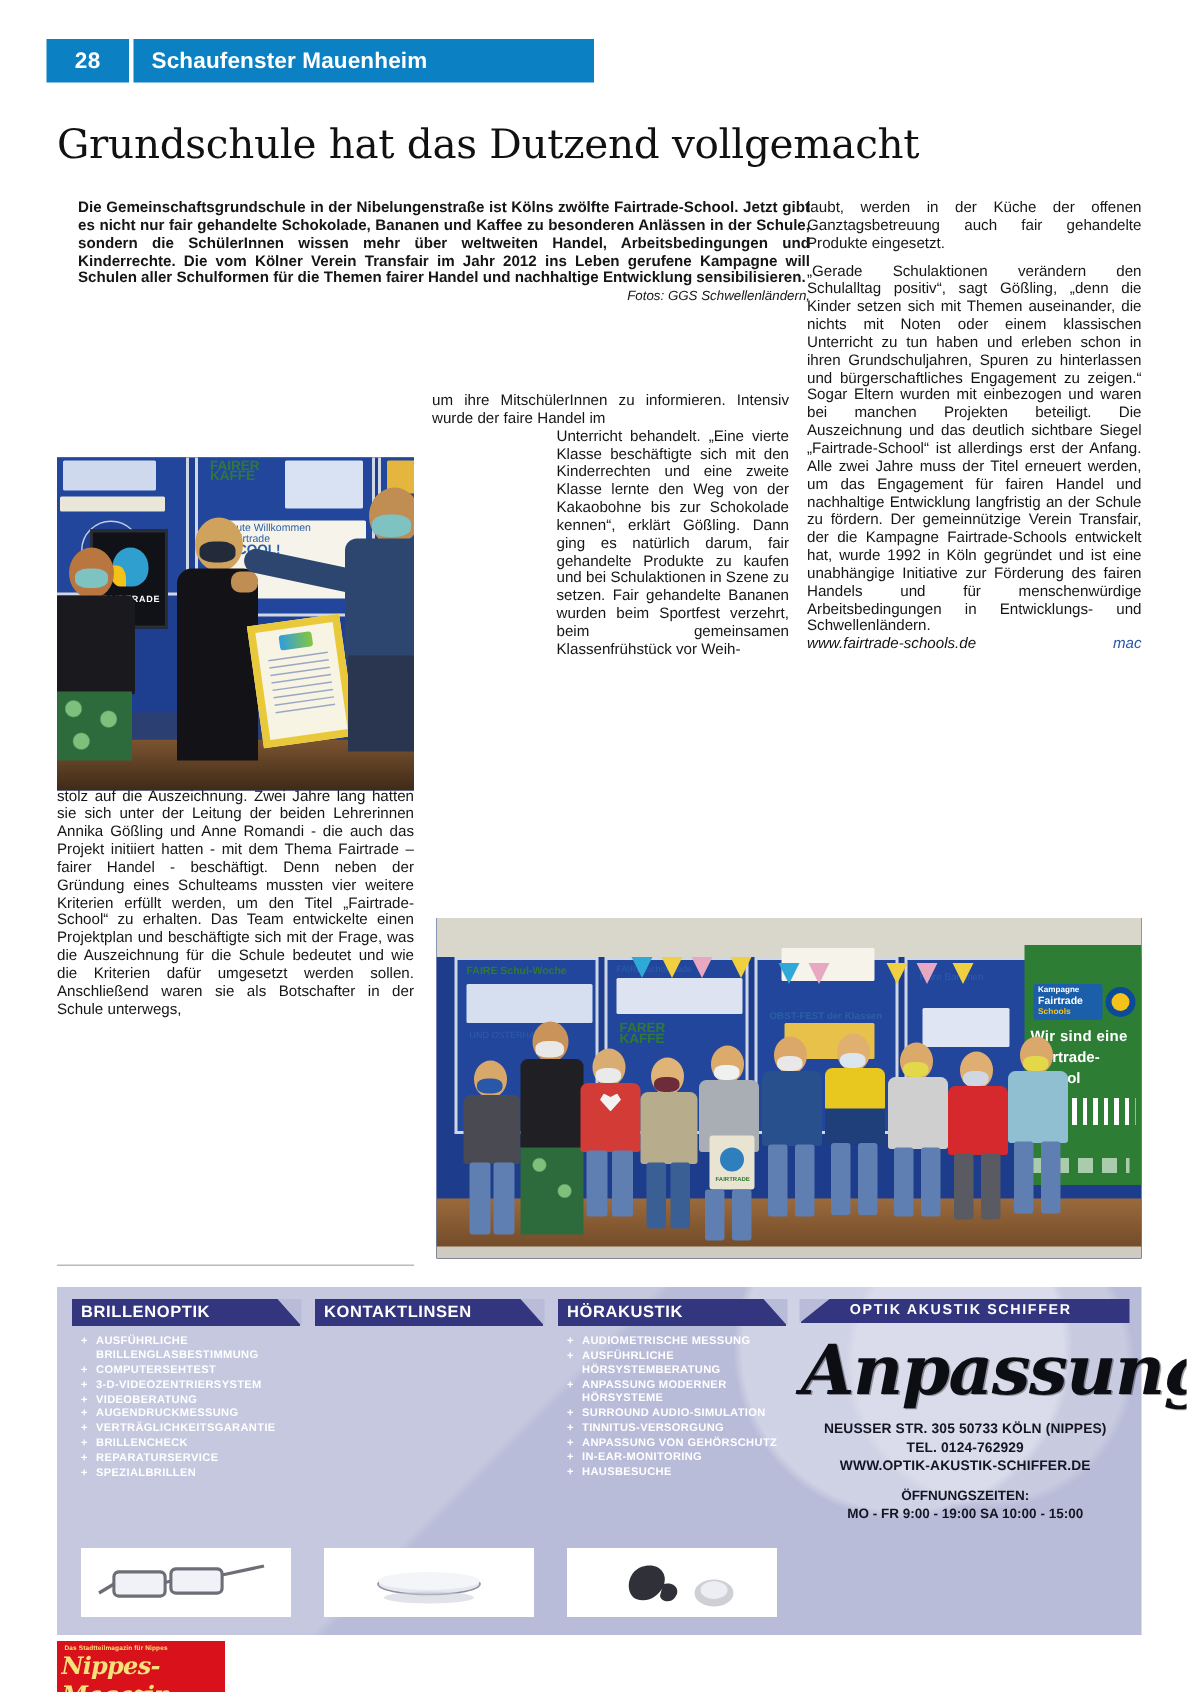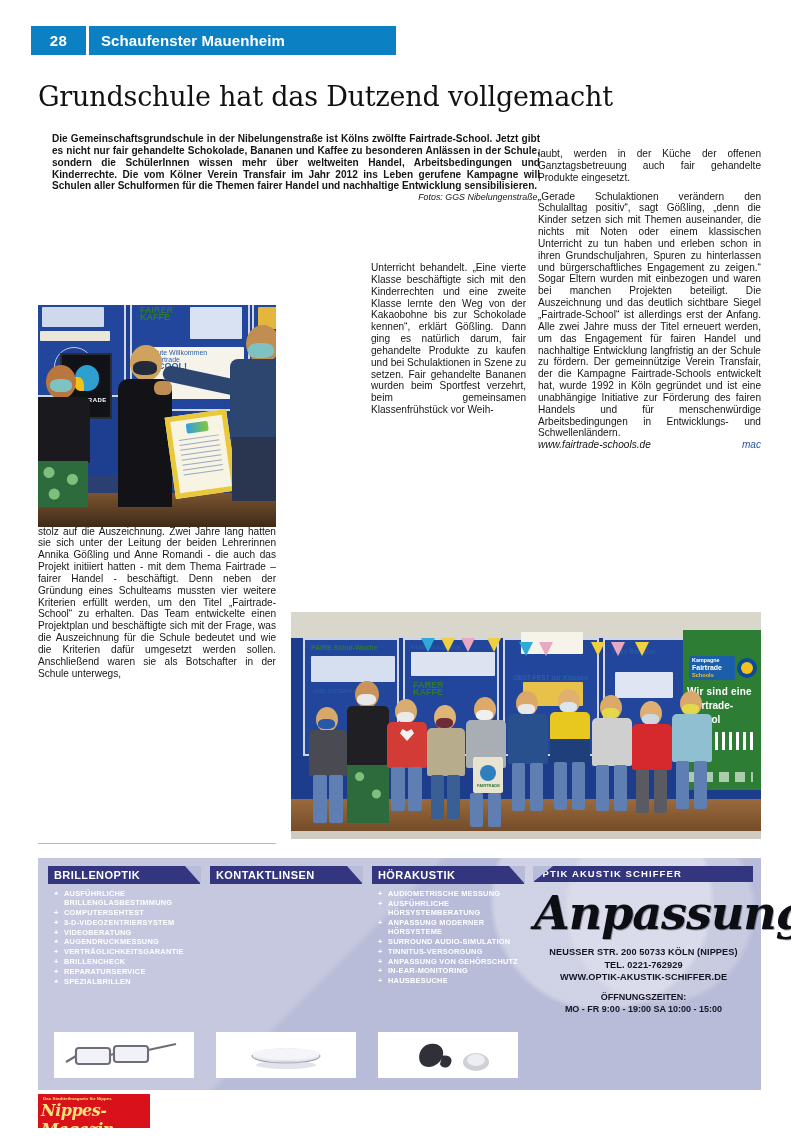--- a/index.html
+++ b/index.html
@@ -41,21 +41,21 @@
          text-align:justify; color:#151515; }
   .col p { margin:0; }
   .lead { font-weight:bold; }
   .credit { text-align:right; font-style:italic; font-size:8.9px; font-weight:normal; }
   .sig { text-align:right; font-style:italic; color:#2a55a8; }
   .weburl { font-style:italic; color:#111; text-align:left; }
 
   #lead-col   { left:52px;  top:133px; width:488px; }
   #col-left   { left:38px;  top:262px; width:238px; }
   #col-mid    { left:288px; top:262px; width:238px; }
-  #col-right  { left:538px; top:133px; width:223px;margin-top:15px; }
+  #col-right  { left:538px; top:133px; width:223px; }
 
   .rule { position:absolute; left:38px; top:843px; width:238px; height:1px; background:#b9b9b9; }
 
   
   .photo1 { position:absolute; left:38px; top:305px; width:238px; height:222px;
             overflow:hidden; background:#1b2f6d; }
   .photo2 { position:absolute; left:291px; top:612px; width:470px; height:227px;
             overflow:hidden; background:#16306e; }
 
   .pinboard { position:absolute; inset:0; background:#1e3f8f; }
@@ -115,21 +115,21 @@
             font-size:7.4px; line-height:9.3px; color:#ffffff;
             letter-spacing:.25px; font-weight:bold; }
   .adlist li { position:relative; padding-left:10px; margin-bottom:.5px; text-transform:uppercase; }
   .adlist li::before { content:"+"; position:absolute; left:0; top:0; color:#ffffff; }
   .adimg { position:absolute; left:6px; bottom:4px; width:140px; height:46px;
            background:#ffffff; overflow:hidden; }
 
   .adbrand { position:absolute; left:496px; top:8px; width:219px; height:216px; }
   .adbrandbar { position:relative; height:16px; background:#33357e; color:#fff;
                 font-size:9.5px; font-weight:bold; letter-spacing:1.1px;
-                text-align:left; padding-right:6px; line-height:16px; }
+                text-align:center; padding-right:6px; line-height:16px; }
   .adbrandbar::before { content:""; position:absolute; left:-1px; top:0;
                 border-top:16px solid #b9bcd8; border-right:20px solid transparent; }
   .schiffer { text-align:center; font-family:"DejaVu Serif", serif; font-style:italic;
               font-weight:bold; font-size:46px; color:#0d0d14; margin-top:4px;
               letter-spacing:-1px; text-shadow:1px 1px 0 rgba(0,0,0,.35); }
   .adaddr { text-align:center; font-size:9.2px; font-weight:bold; color:#141423;
             line-height:12.5px; margin-top:6px; letter-spacing:.1px; }
   .adhours { text-align:center; font-size:9px; font-weight:bold; color:#141423;
              line-height:12.5px; margin-top:7px; }
   .adslogan { text-align:center; font-family:"DejaVu Serif", serif; font-style:italic;
@@ -151,21 +151,21 @@
 
   <div class="header">
     <div class="pagenum">28</div>
     <div class="sect">Schaufenster Mauenheim</div>
   </div>
 
   <div class="headline">Grundschule hat das Dutzend vollgemacht</div>
 
   <div class="col" id="lead-col">
     <p class="lead">Die Gemeinschaftsgrundschule in der Nibelungenstraße ist Kölns zwölfte Fairtrade-School. Jetzt gibt es nicht nur fair gehandelte Schokolade, Bananen und Kaffee zu besonderen Anlässen in der Schule, sondern die SchülerInnen wissen mehr über weltweiten Handel, Arbeitsbedingungen und Kinderrechte. Die vom Kölner Verein Transfair im Jahr 2012 ins Leben gerufene Kampagne will Schulen aller Schulformen für die Themen fairer Handel und nachhaltige Entwicklung sensibilisieren.</p>
-    <p class="credit">Fotos: GGS Nibelungenstraße,</p>
+    <p class="credit">Fotos: GGS Schwellenländern,</p>
   </div>
 
   <div class="col" id="col-left">
     <div style="height:228px"></div>
     <p>nen Rahmen stattfinden konnte, waren die 13 SchülerInnen der zweiten bis vierten Klassen, die das Fairtrade-Schulteam gebildet hatten, mächtig stolz auf die Auszeichnung. Zwei Jahre lang hatten sie sich unter der Leitung der beiden Lehrerinnen Annika Gößling und Anne Romandi - die auch das Projekt initiiert hatten - mit dem Thema Fairtrade – fairer Handel - beschäftigt. Denn neben der Gründung eines Schulteams mussten vier weitere Kriterien erfüllt werden, um den Titel „Fairtrade-School“ zu erhalten. Das Team entwickelte einen Projektplan und beschäftigte sich mit der Frage, was die Auszeichnung für die Schule bedeutet und wie die Kriterien dafür umgesetzt werden sollen. Anschließend waren sie als Botschafter in der Schule unterwegs,</p>
   </div>
 
   <div class="photo1">
     <div class="pinboard"></div>
 
@@ -227,20 +227,21 @@
       <div class="head" style="left:22px;top:0;width:34px;height:38px;background:#c08d53"></div>
       <div class="mask" style="left:24px;top:18px;width:26px;height:15px;background:#7fc2c2"></div>
       <div class="body" style="left:6px;top:34px;width:60px;height:80px;background:#2d4670;border-radius:8px 8px 0 0"></div>
       <div style="position:absolute;left:8px;top:112px;width:56px;height:64px;background:#2a3550"></div>
       <div style="position:absolute;left:-62px;top:48px;width:84px;height:16px;background:#2d4670;border-radius:8px;transform:rotate(12deg)"></div>
       <div style="position:absolute;left:-70px;top:56px;width:18px;height:14px;background:#c08d53;border-radius:6px"></div>
     </div>
   </div>
 
   <div class="col" id="col-mid">
+    <p>um ihre MitschülerInnen zu informieren. Intensiv wurde der faire Handel im</p>
     <p style="display:inline;float:right;width:155px;">Unterricht behandelt. „Eine vierte Klasse beschäftigte sich mit den Kinderrechten und eine zweite Klasse lernte den Weg von der Kakaobohne bis zur Schokolade kennen“, erklärt Gößling. Dann ging es natürlich darum, fair gehandelte Produkte zu kaufen und bei Schulaktionen in Szene zu setzen. Fair gehandelte Bananen wurden beim Sportfest verzehrt, beim gemeinsamen Klassenfrühstück vor Weih-</p>
   </div>
 
   <div class="col" id="col-right">
     <p>laubt, werden in der Küche der offenen Ganztagsbetreuung auch fair gehandelte Produkte eingesetzt.</p>
     <p style="height:7px;margin:0"></p>
     <p>„Gerade Schulaktionen verändern den Schulalltag positiv“, sagt Gößling, „denn die Kinder setzen sich mit Themen auseinander, die nichts mit Noten oder einem klassischen Unterricht zu tun haben und erleben schon in ihren Grundschuljahren, Spuren zu hinterlassen und bürgerschaftliches Engagement zu zeigen.“ Sogar Eltern wurden mit einbezogen und waren bei manchen Projekten beteiligt. Die Auszeichnung und das deutlich sichtbare Siegel „Fairtrade-School“ ist allerdings erst der Anfang. Alle zwei Jahre muss der Titel erneuert werden, um das Engagement für fairen Handel und nachhaltige Entwicklung langfristig an der Schule zu fördern. Der gemeinnützige Verein Transfair, der die Kampagne Fairtrade-Schools entwickelt hat, wurde 1992 in Köln gegründet und ist eine unabhängige Initiative zur Förderung des fairen Handels und für menschenwürdige Arbeitsbedingungen in Entwicklungs- und Schwellenländern.</p>
     <p class="sig">mac</p>
     <p class="weburl" style="margin-top:-12px">www.fairtrade-schools.de</p>
   </div>
@@ -440,22 +441,22 @@
           <ellipse cx="98" cy="30" rx="13" ry="9" fill="#cfcfd6"></ellipse>
           <ellipse cx="98" cy="28" rx="9" ry="6" fill="#eceef3"></ellipse>
         </svg>
       </div>
     </div>
 
     <div class="adbrand">
       <div class="adbrandbar">OPTIK AKUSTIK SCHIFFER</div>
       <div class="schiffer">Anpassung</div>
       <div class="adaddr">
-        <div>NEUSSER STR. 200   50733 KÖLN (NIPPES)</div>
-        <div>TEL. 0221-762929</div>
+        <div>NEUSSER STR. 305   50733 KÖLN (NIPPES)</div>
+        <div>TEL. 0124-762929</div>
         <div>WWW.OPTIK-AKUSTIK-SCHIFFER.DE</div>
       </div>
       <div class="adhours">
         <div>ÖFFNUNGSZEITEN:</div>
         <div>MO - FR 9:00 - 19:00    SA 10:00 - 15:00</div>
       </div>
     </div>
   </div>
 
   <div class="logo">

